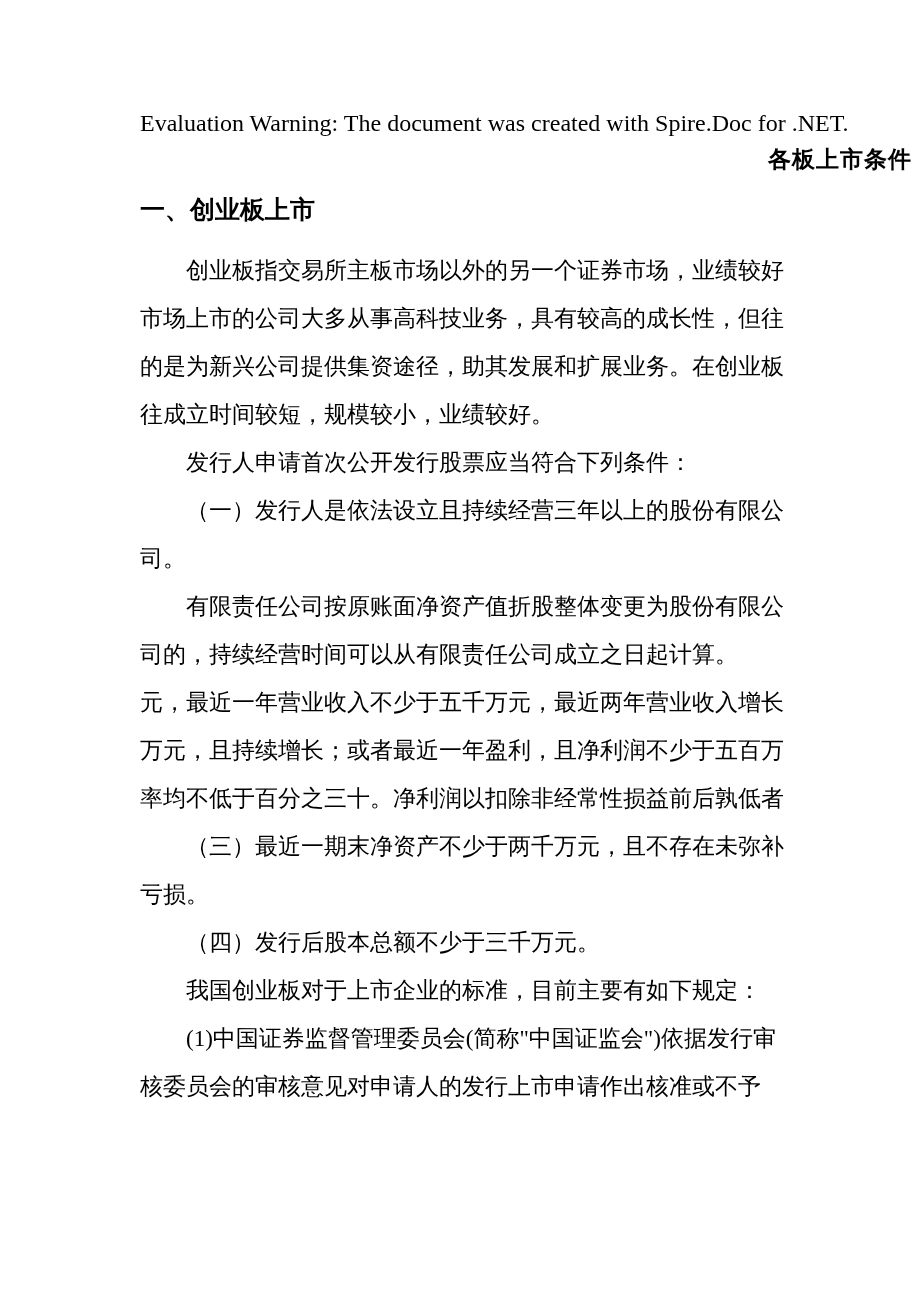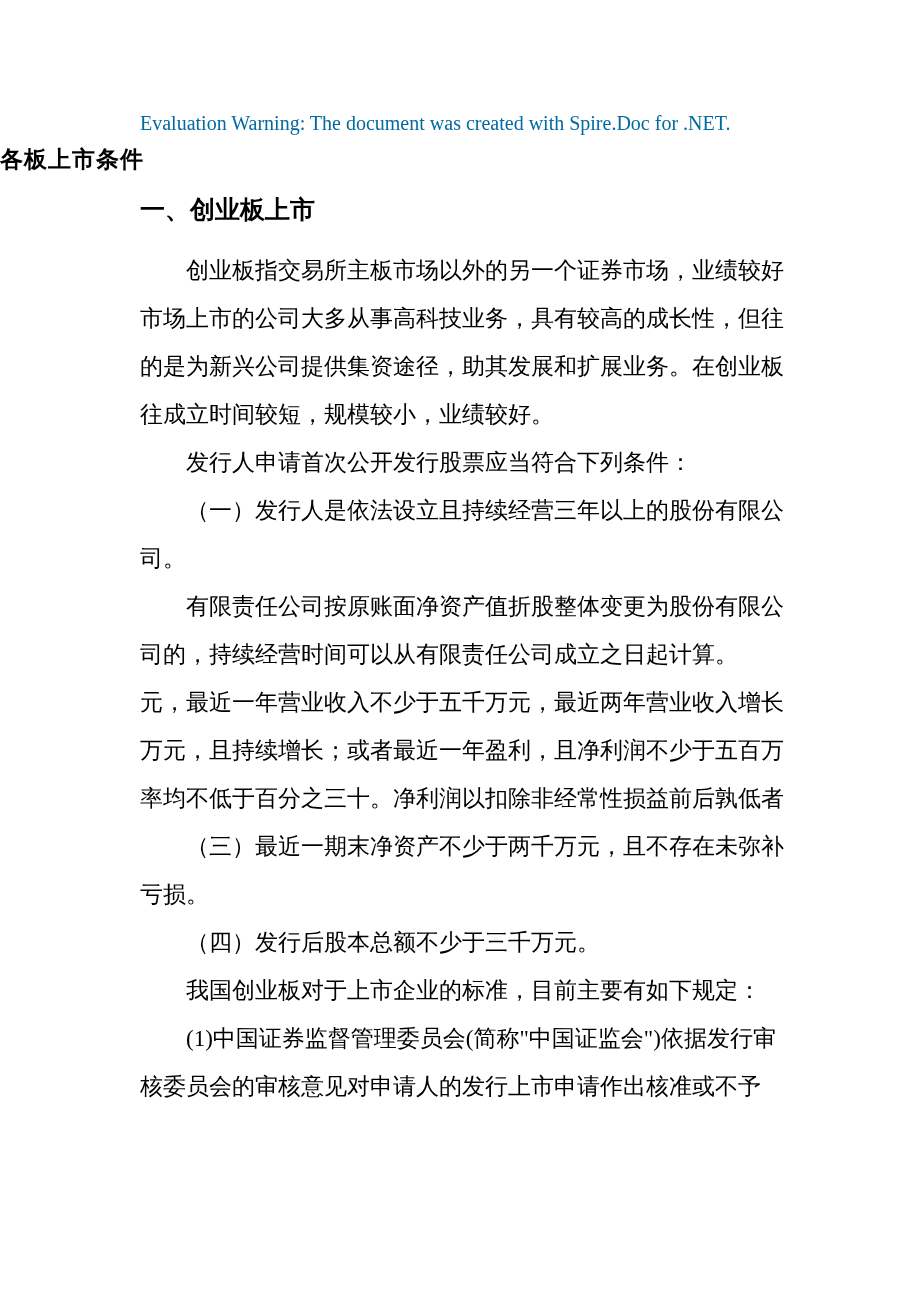--- a/index.html
+++ b/index.html
@@ -13,31 +13,31 @@
     height: 1302px;
     background: #ffffff;
     overflow: hidden;
     font-family: "Liberation Serif", "DejaVu Serif", serif;
     color: #000000;
   }
   .warning {
     position: absolute;
     left: 140px;
     top: 110px;
-    font-size: 20px;
+    font-size: 24px;
     line-height: 26px;
-    color: #0369a1;
+    color: #000000;
     white-space: nowrap;
   }
   .doc-title {
     position: absolute;
     left: 0;
     right: 8px;
     top: 146px;
-    text-align: left;
+    text-align: right;
     font-size: 23px;
     line-height: 28px;
     font-weight: bold;
     letter-spacing: 1px;
   }
   .doc-heading {
     position: absolute;
     left: 140px;
     top: 194px;
     font-size: 25px;

